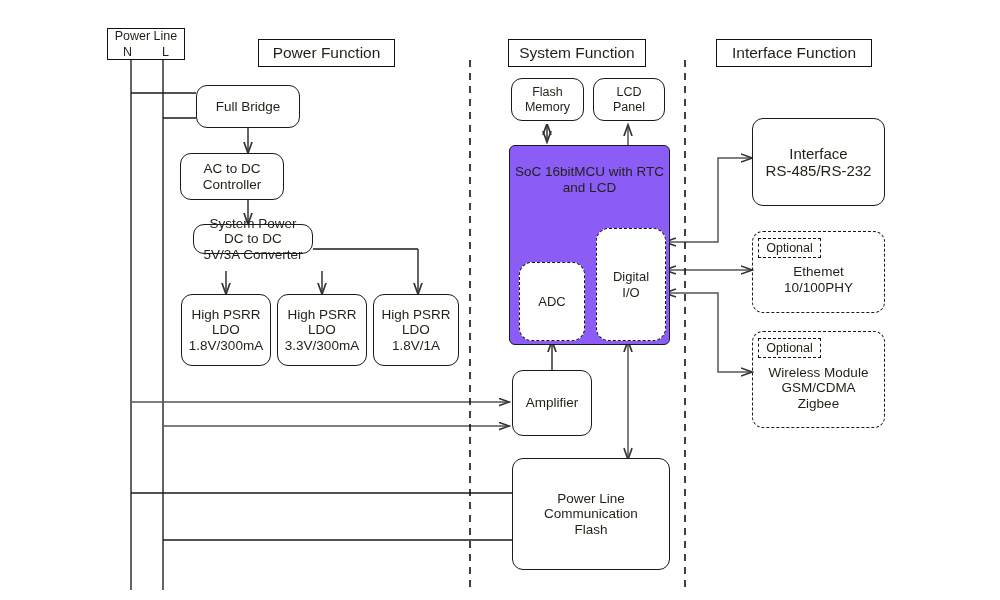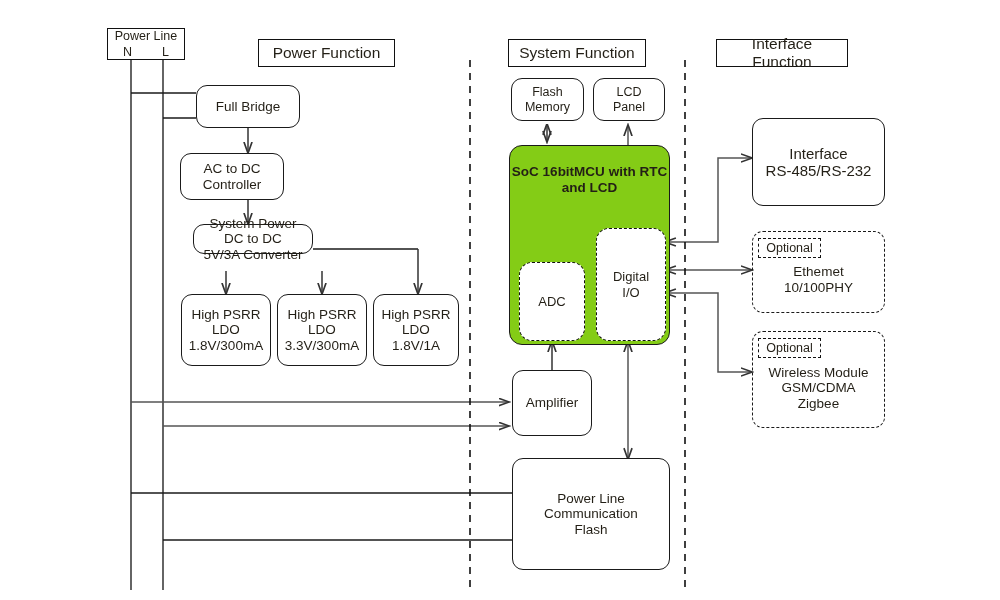--- a/index.html
+++ b/index.html
@@ -98,23 +98,22 @@
     left: 0; right: 0;
     text-align: center;
     font-size: 13.5px;
     color: #231f16;
     line-height: 1.16;
   }
   .soc-box {
     position: absolute;
     box-sizing: border-box;
     border: 1.7px solid #1a1a1a;
-    border-radius: 13px;
-    background: #84cc16;
-    font-weight: bold;
+    border-radius: 6px;
+    background: #8b5cf6;
   }
 </style>
 </head>
 <body>
 
 <div id="canvas">
 
   <svg class="wires" viewBox="0 0 1000 600">
     <defs>
       <marker id="ah" markerWidth="9" markerHeight="9" refX="7.4" refY="3.1" orient="auto" markerUnits="strokeWidth">
@@ -173,21 +172,21 @@
       <line x1="685" y1="60" x2="685" y2="590"></line>
     </g>
   </svg>
 
   <div class="node rect section-title" style="left:508px; top:39px; width:138px; height:28px;">
     <span>System Function</span>
   </div>
   <div class="node rect section-title" style="left:258px; top:39px; width:137px; height:28px;">
     <span>Power Function</span>
   </div>
-  <div class="node rect section-title" style="left:716px; top:39px; width:132px; height:28px;">
+  <div class="node rect section-title" style="left:716px; top:39px; width:156px; height:28px;">
     <span>Interface Function</span>
   </div>
 
   <div class="node rect powerline-box" style="left:107px; top:28px; width:78px; height:32px;">
     <span class="pl-title">Power Line</span>
     <span class="pl-legs">
       <span>N</span>
       <span>L</span>
     </span>
   </div>

